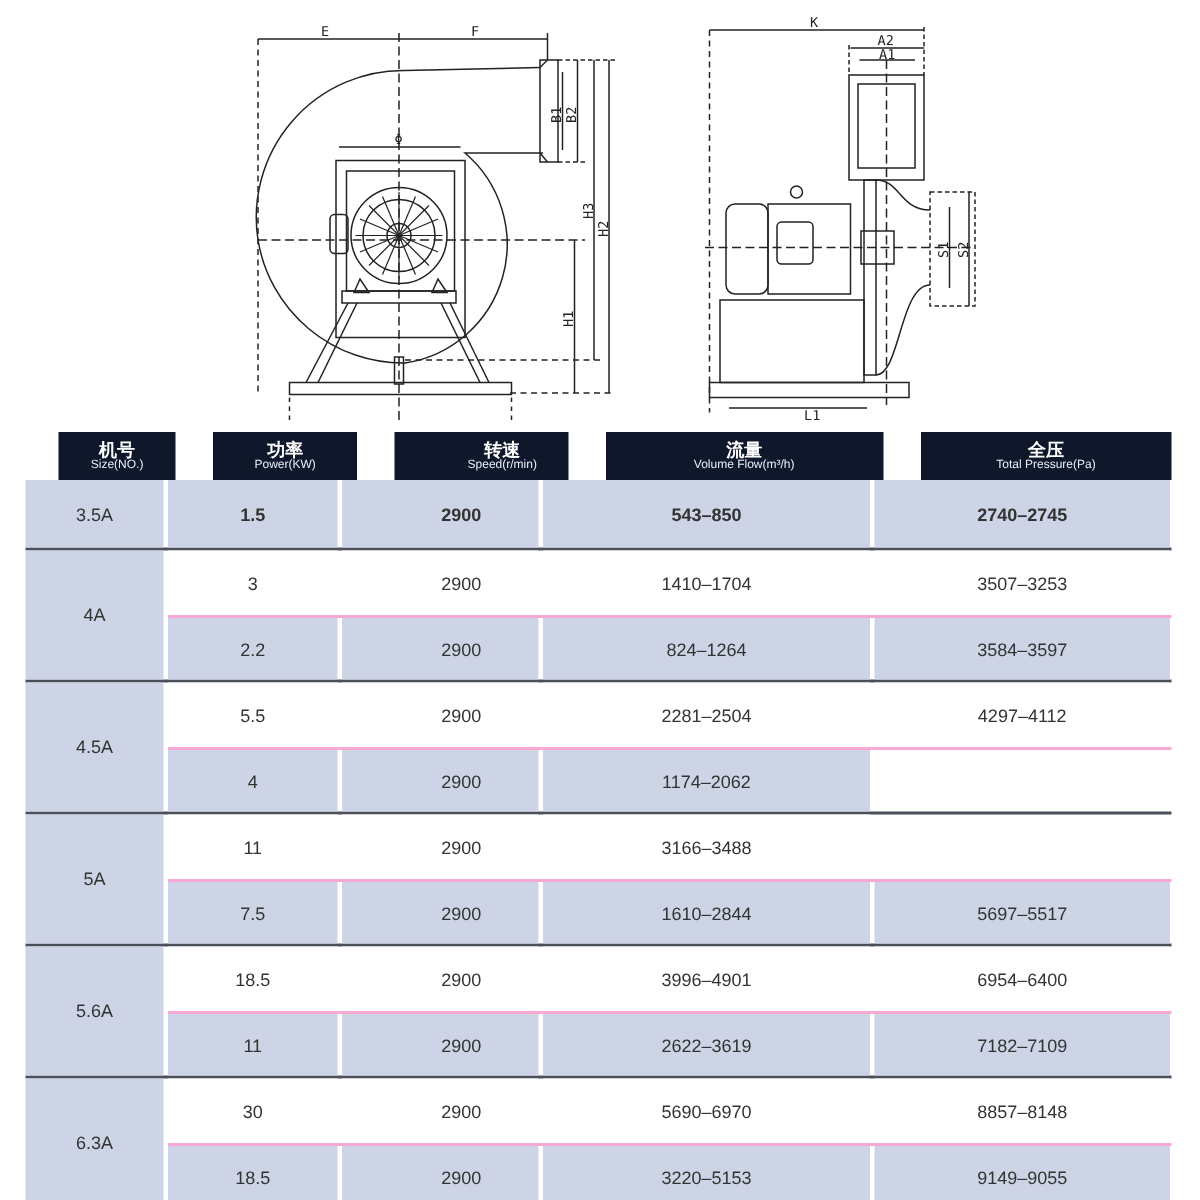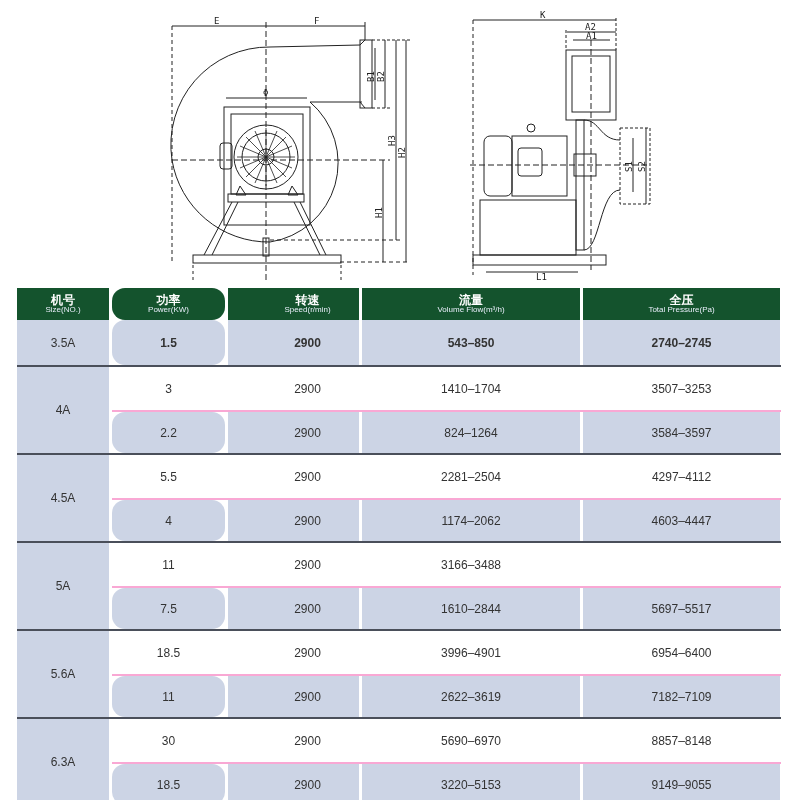--- a/index.html
+++ b/index.html
@@ -4,25 +4,25 @@
 <style>
   * { box-sizing: border-box; margin: 0; padding: 0; }
   html, body { width: 800px; height: 800px; background: #ffffff; overflow: hidden; }
   body { position: relative; font-family: "Liberation Sans", sans-serif; color: #333; }
   .drawing { position: absolute; left: 0; top: 0; width: 800px; height: 285px; }
   .drawing svg { display: block; }
   .dim { font-family: "DejaVu Sans Mono", monospace; font-size: 9px; fill: #222; }
   .spec-table { position: absolute; left: 17px; top: 288px; width: 764px; }
   .row { display: flex; }
   .cell { display: flex; align-items: center; justify-content: center; font-size: 12px; color: #333; text-align: center; }
-  .hdr { background: #14532d; color: #fff; height: 32px; flex-direction: column; line-height: 1.05; margin-right: 3px; }
+  .hdr { background: #0f172a; color: #fff; height: 32px; flex-direction: column; line-height: 1.05; margin-right: 3px; margin-left: 22px; }
   .hdr:last-child { margin-right: 0; }
   .hdr .zh { font-size: 12px; font-weight: bold; color: #fff; }
   .hdr .en { font-size: 8px; color: #e8eefa; }
-  .c0 { width: 92px; } .c1 { width: 113px; border-radius: 13px; } .c2 { width: 131px; padding-left: 28px; } .c3 { width: 218px; } .c4 { width: 197px; }
+  .c0 { width: 92px; } .c1 { width: 113px; } .c2 { width: 131px; padding-left: 28px; } .c3 { width: 218px; } .c4 { width: 197px; }
   .group { display: flex; border-top: 2px solid #4a4f5a; }
   .group:first-of-type { border-top: none; }
   .size-cell { background: #ccd4e5; width: 92px; margin-right: 3px; display: flex; align-items: center; justify-content: center; font-size: 12px; text-align: right; }
   .sub-rows { display: flex; flex-direction: column; flex: 1; }
   .sub { display: flex; height: 43px; }
   .sub + .sub { border-top: 2px solid #f9a8d4; }
   .sub .cell { margin-right: 3px; height: 100%; }
   .sub .cell:last-child { margin-right: 0; }
   .sub.shade .cell { background: #ccd4e5; }
   .sub.plain .cell { background: #ffffff; }
@@ -203,21 +203,20 @@
           <div class="sub plain">
             <div class="cell c1">5.5</div>
             <div class="cell c2">2900</div>
             <div class="cell c3">2281–2504</div>
             <div class="cell c4">4297–4112</div>
           </div>
           <div class="sub shade">
             <div class="cell c1">4</div>
             <div class="cell c2">2900</div>
             <div class="cell c3">1174–2062</div>
-            <div class="cell c4">4603–4447</div>
           </div>
         </div>
       </div>
       <div class="group">
         <div class="size-cell">5A</div>
         <div class="sub-rows">
           <div class="sub plain">
             <div class="cell c1">11</div>
             <div class="cell c2">2900</div>
             <div class="cell c3">3166–3488</div>

